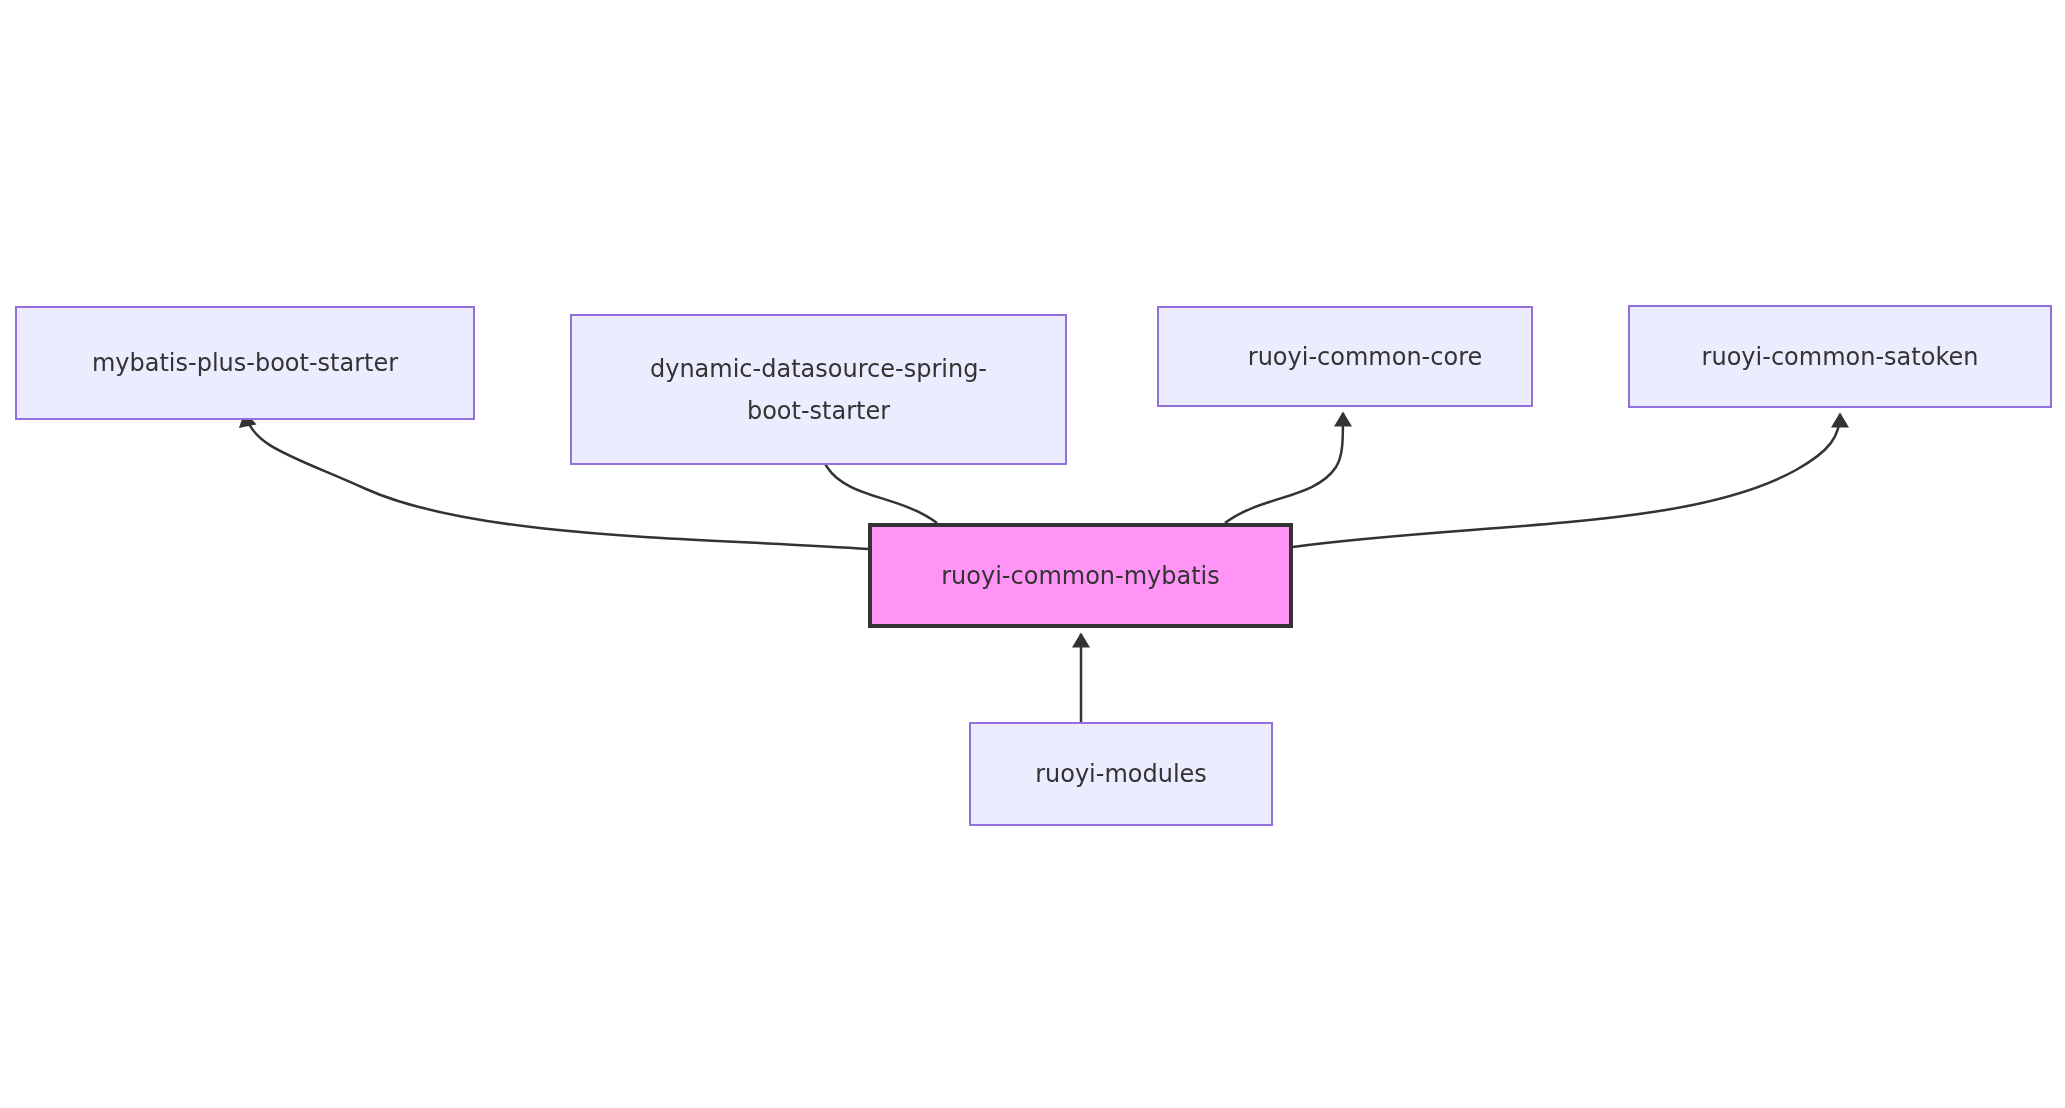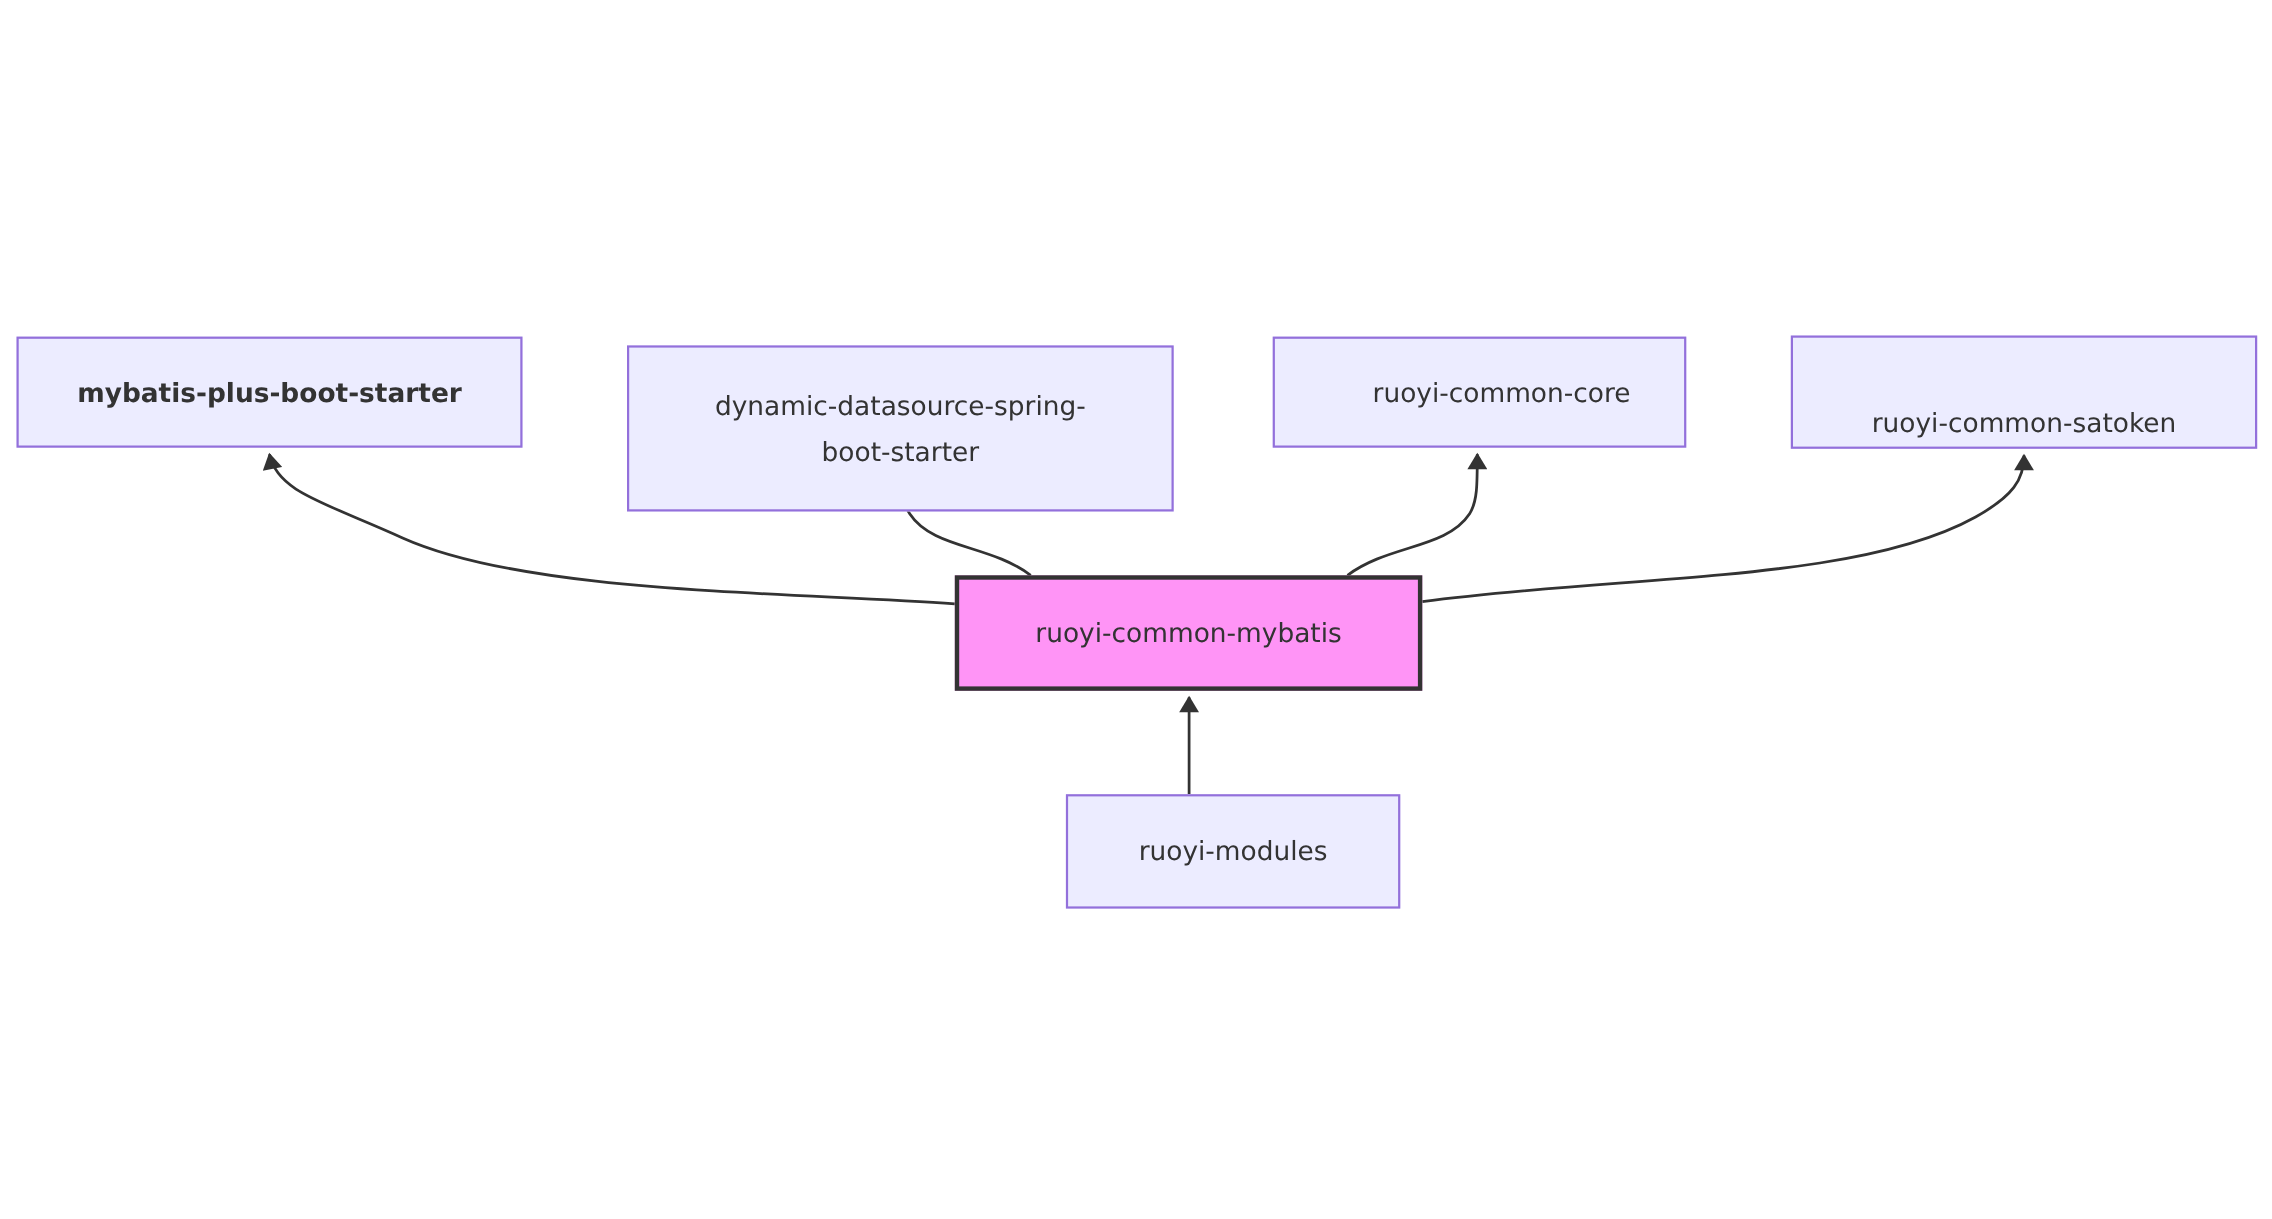--- a/index.html
+++ b/index.html
@@ -49,24 +49,24 @@
     justify-content: center;
     text-align: center;
     font-size: 24px;
     line-height: 1.75;
   }
   .node.highlight {
     background: var(--highlight-fill, #ff94f6);
     border: 4px solid var(--highlight-border, #333);
   }
   
-  #n-mybatis-plus-boot-starter { left: 15px;  top: 306px; width: 460px; height: 101px; font-weight: bold; }
+  #n-mybatis-plus-boot-starter { left: 15px;  top: 306px; width: 460px; height: 114px; }
   #n-dynamic-datasource        { left: 570px; top: 281px; width: 497px; height: 151px; margin-top: 33px; }
   #n-ruoyi-common-core         { left: 1157px; top: 306px; width: 376px; height: 101px; padding-left: 40px; }
-  #n-ruoyi-common-satoken      { left: 1628px; top: 305px; width: 424px; height: 103px; justify-content: flex-end; }
+  #n-ruoyi-common-satoken      { left: 1628px; top: 305px; width: 424px; height: 103px; }
   #n-ruoyi-common-mybatis      { left: 868px; top: 523px; width: 425px; height: 105px; justify-content: center; }
   #n-ruoyi-modules             { left: 929px; top: 722px; width: 304px; height: 104px; margin-left: 40px; }
 </style>
 </head>
 <body>
 
 <div class="canvas">
 
   <svg class="edge-layer" viewBox="0 0 2065 1108" xmlns="http://www.w3.org/2000/svg">
     <defs>

